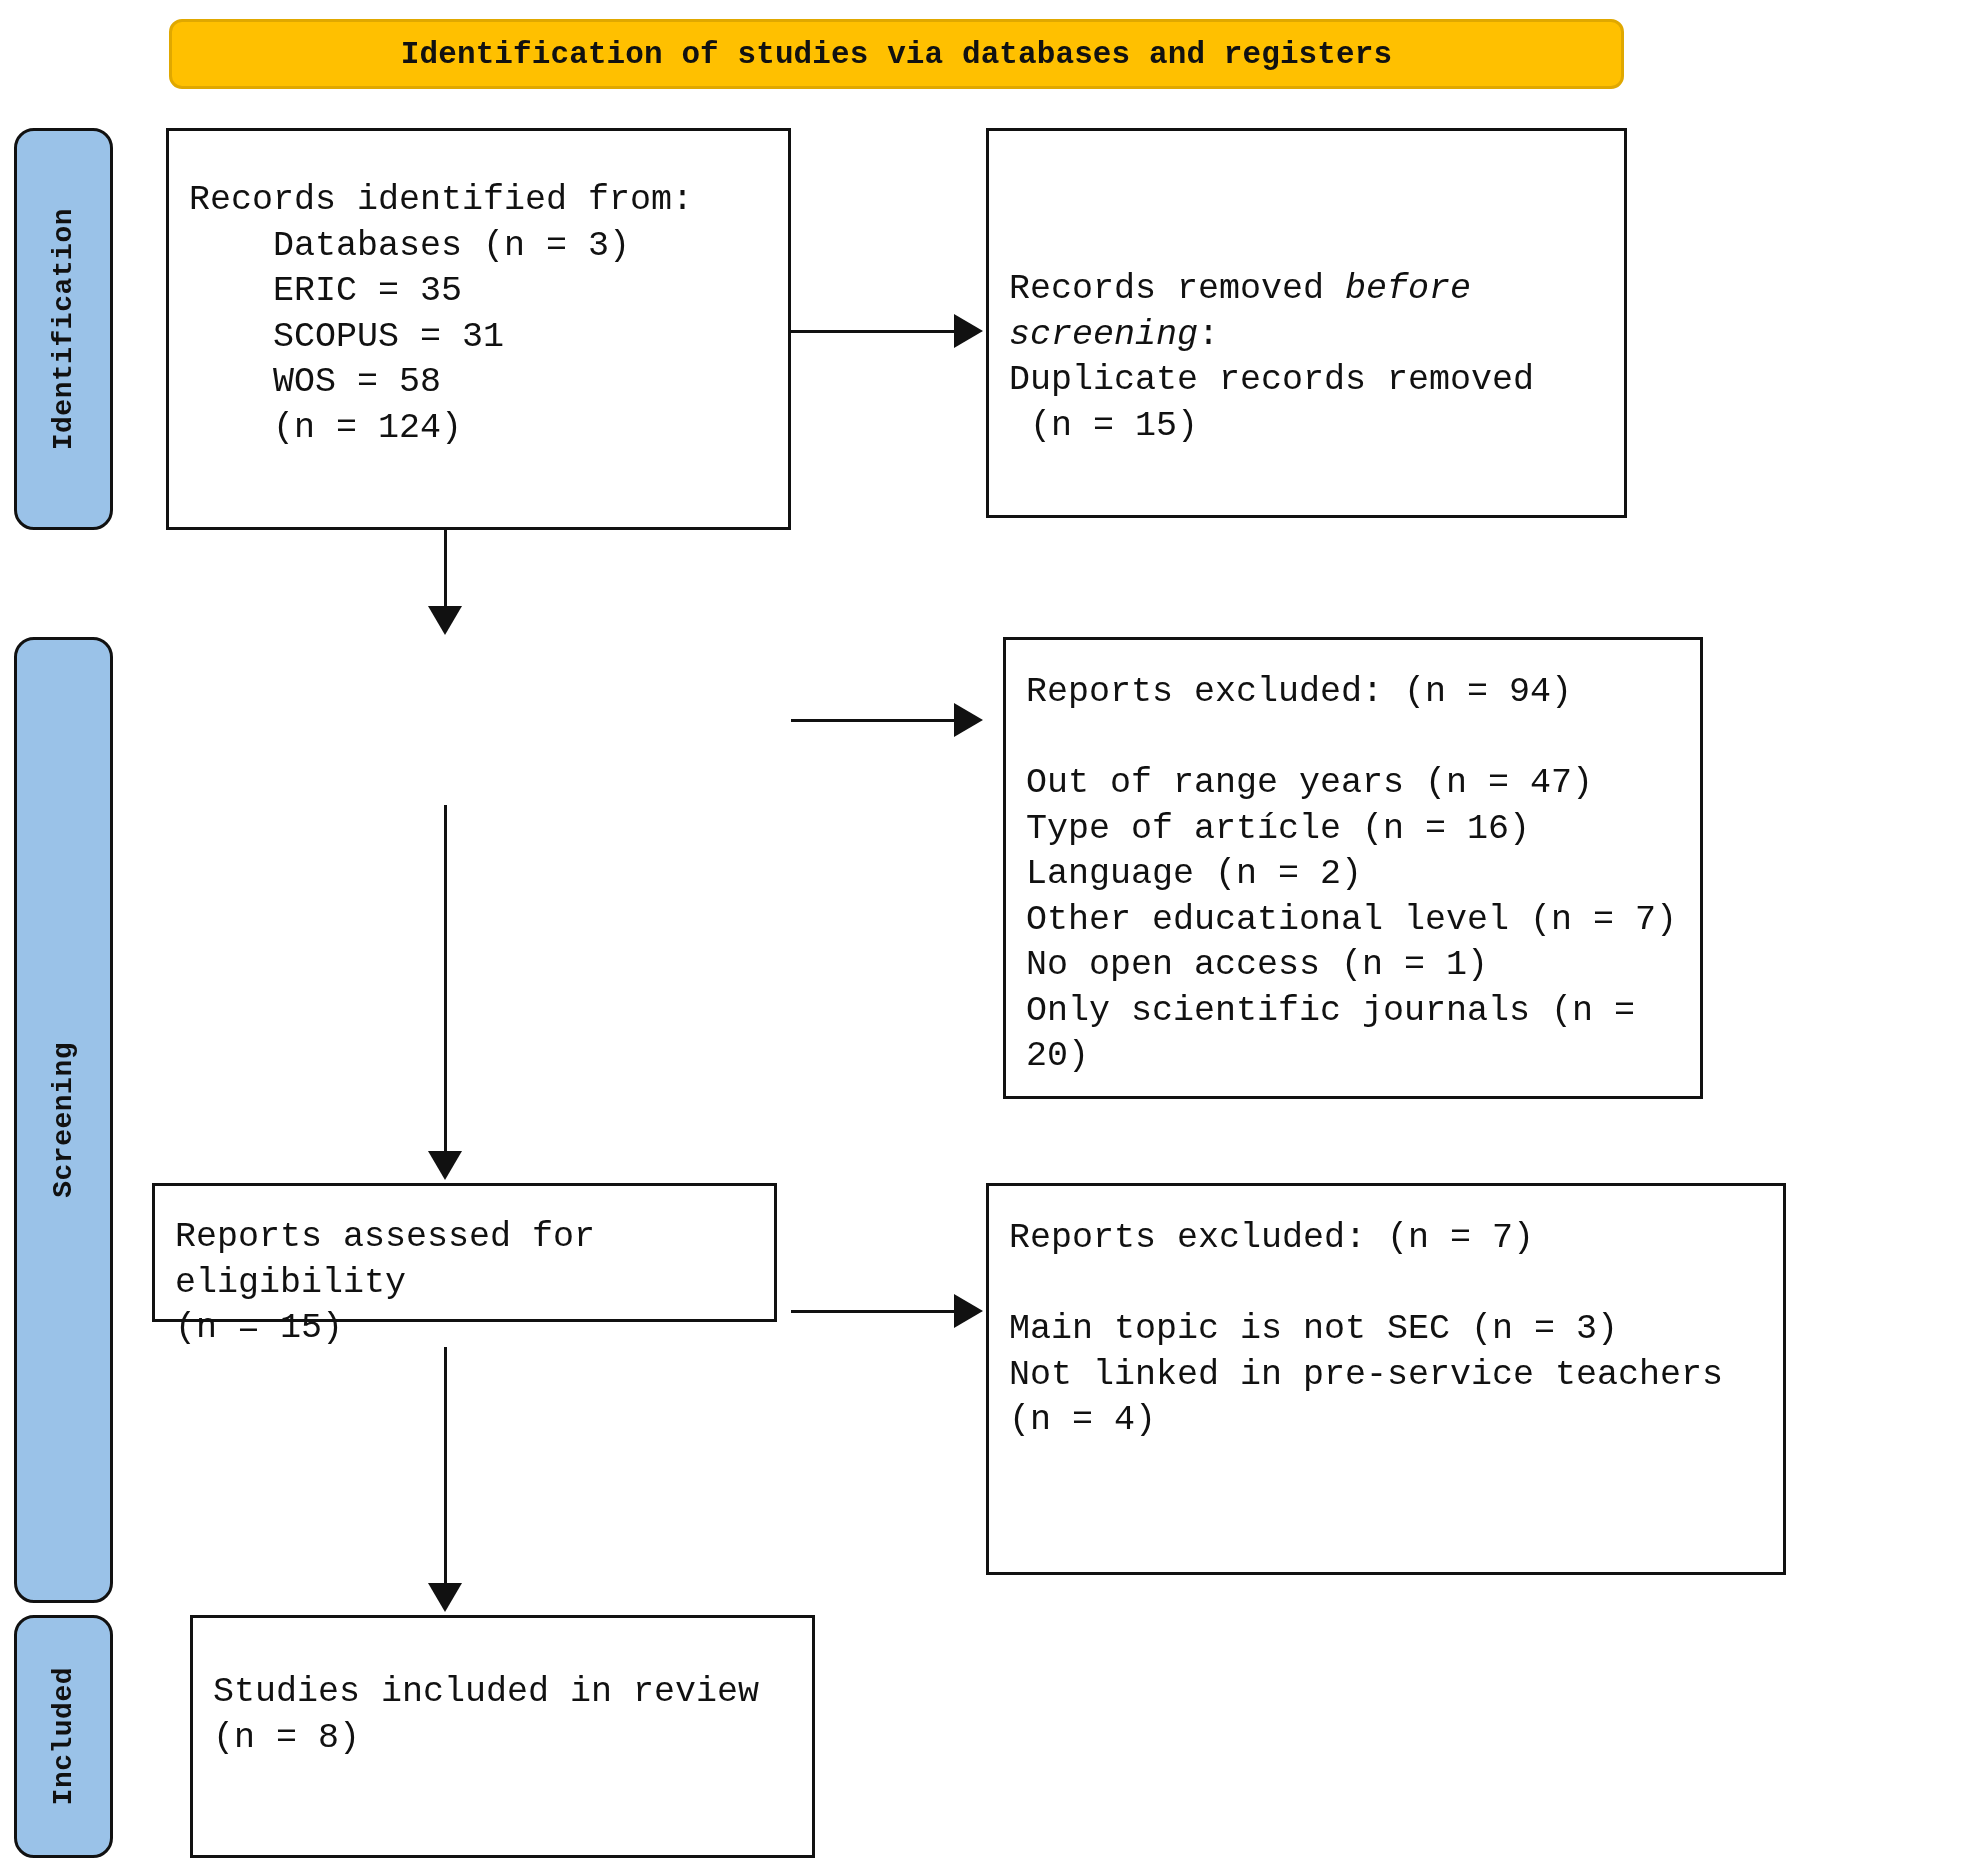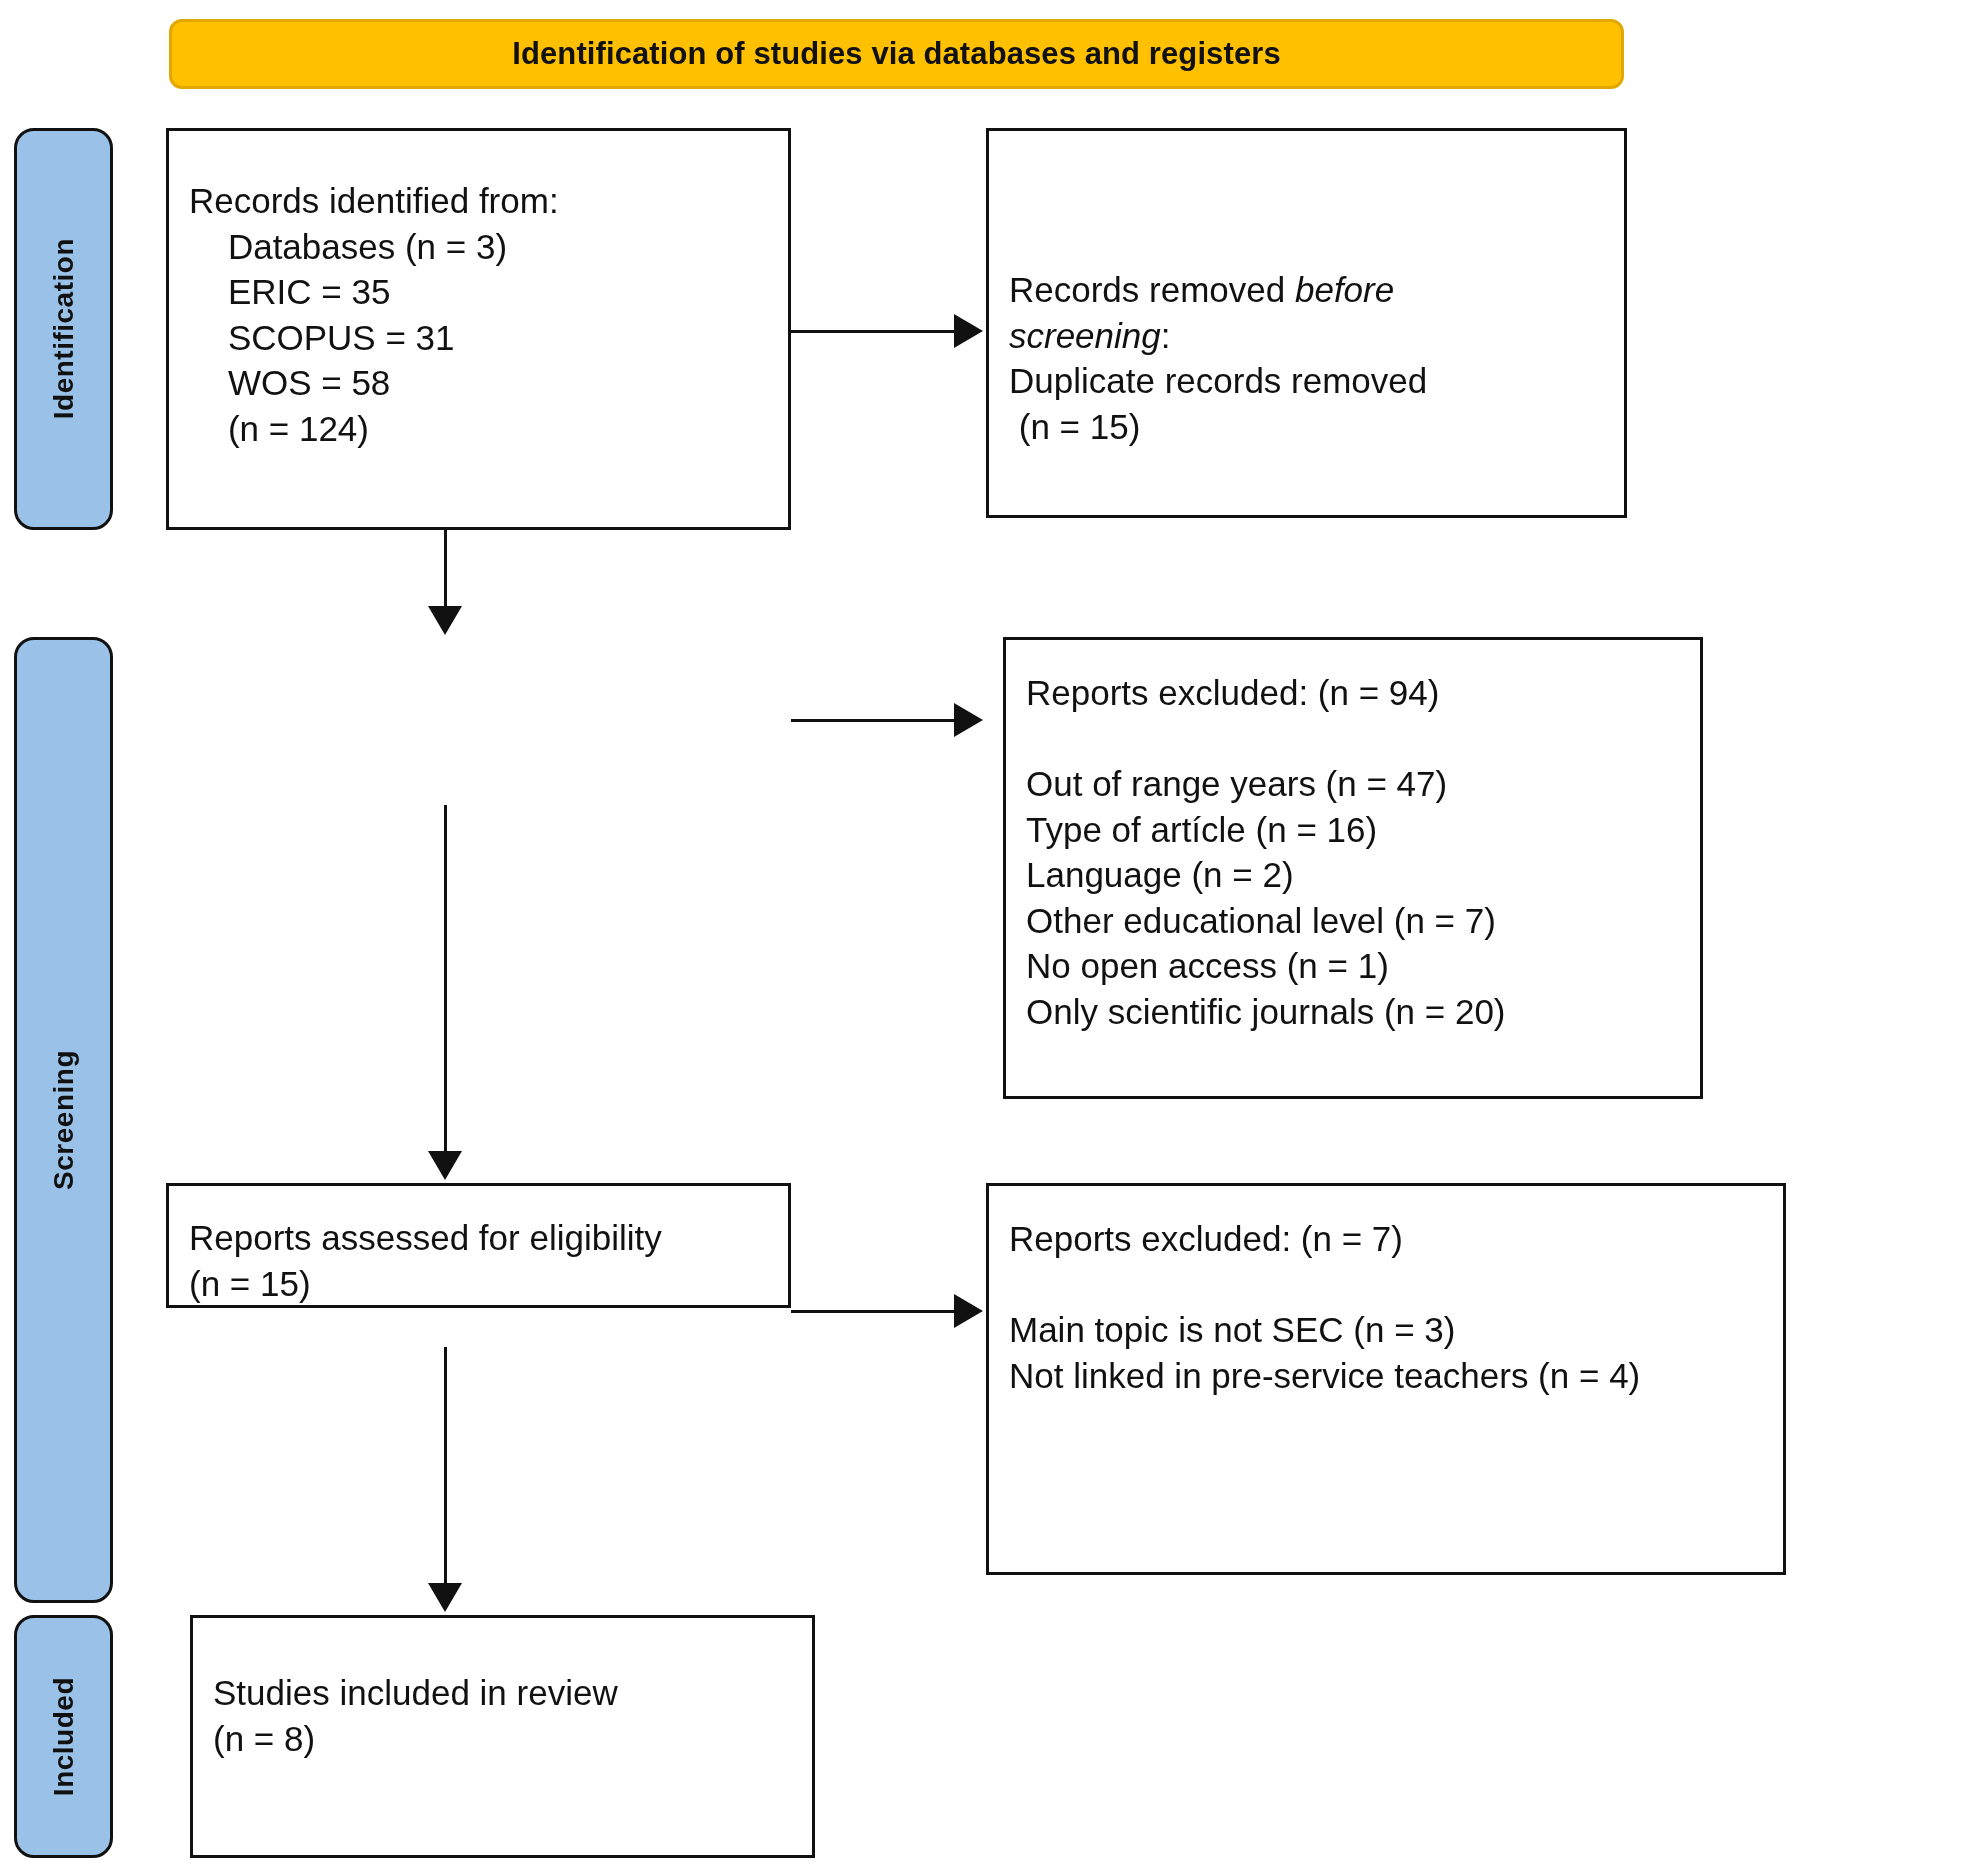--- a/index.html
+++ b/index.html
@@ -5,21 +5,21 @@
   html, body {
     margin: 0;
     padding: 0;
     background: #ffffff;
   }
   #page {
     position: relative;
     width: 1975px;
     height: 1867px;
     background: #ffffff;
-    font-family: Liberation Sans, sans-serif;
+    font-family: Liberation Mono, monospace;
     overflow: hidden;
   }
 
   
   .banner {
     position: absolute;
     left: 169px;
     top: 19px;
     width: 1455px;
     height: 70px;
@@ -77,21 +77,21 @@
     color: #111111;
     white-space: pre-wrap;
   }
   .box-text.pad-top { padding-top: 30px; }
 
   
   #box-identified      { left: 166px;  top: 128px;  width: 625px; height: 402px; }
   #box-removed         { left: 986px; top: 128px;  width: 641px; height: 390px; }
   #box-screened        { left: 166px;  top: 637px; width: 625px; height: 169px; }
   #box-excluded-1      { left: 986px; top: 637px; width: 700px; height: 462px; margin-left: 17px; }
-  #box-eligibility     { left: 166px;  top: 1183px; width: 625px; height: 125px; }
+  #box-eligibility     { left: 152px;  top: 1183px; width: 625px; height: 139px; }
   #box-excluded-2      { left: 986px; top: 1183px; width: 800px; height: 392px; }
   #box-included        { left: 166px;  top: 1615px; width: 625px; height: 243px; margin-left: 24px; }
 
   .italic { font-style: italic; }
   .v-line {
     position: absolute;
     width: 2.5px;
     background: #111111;
   }
   .h-line {

